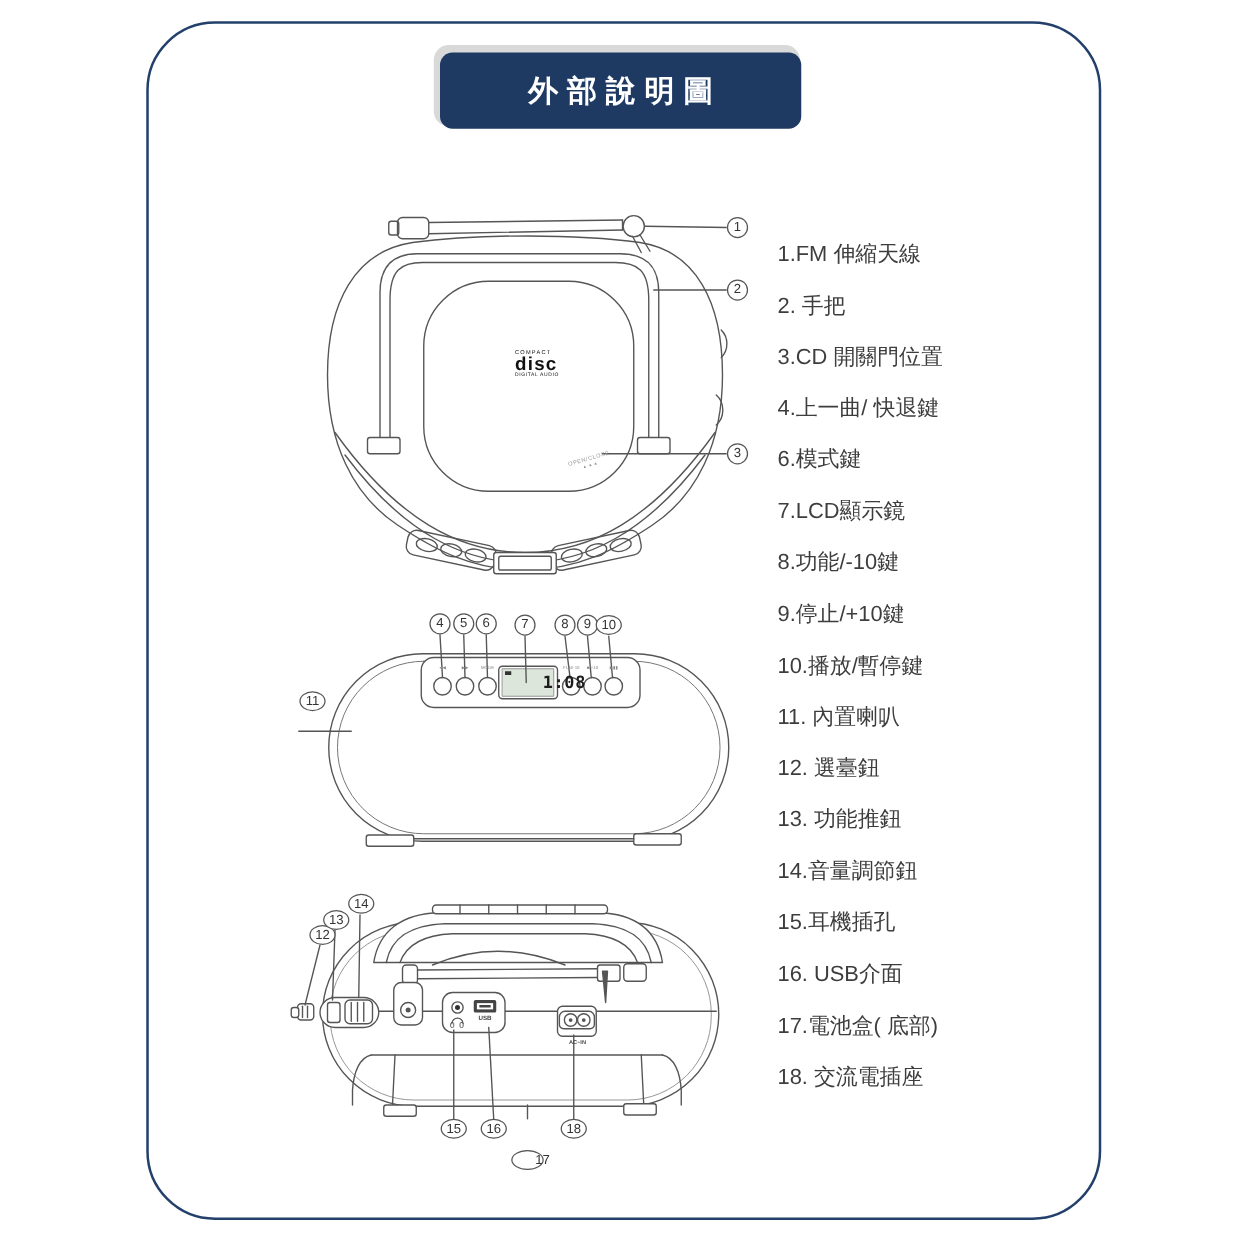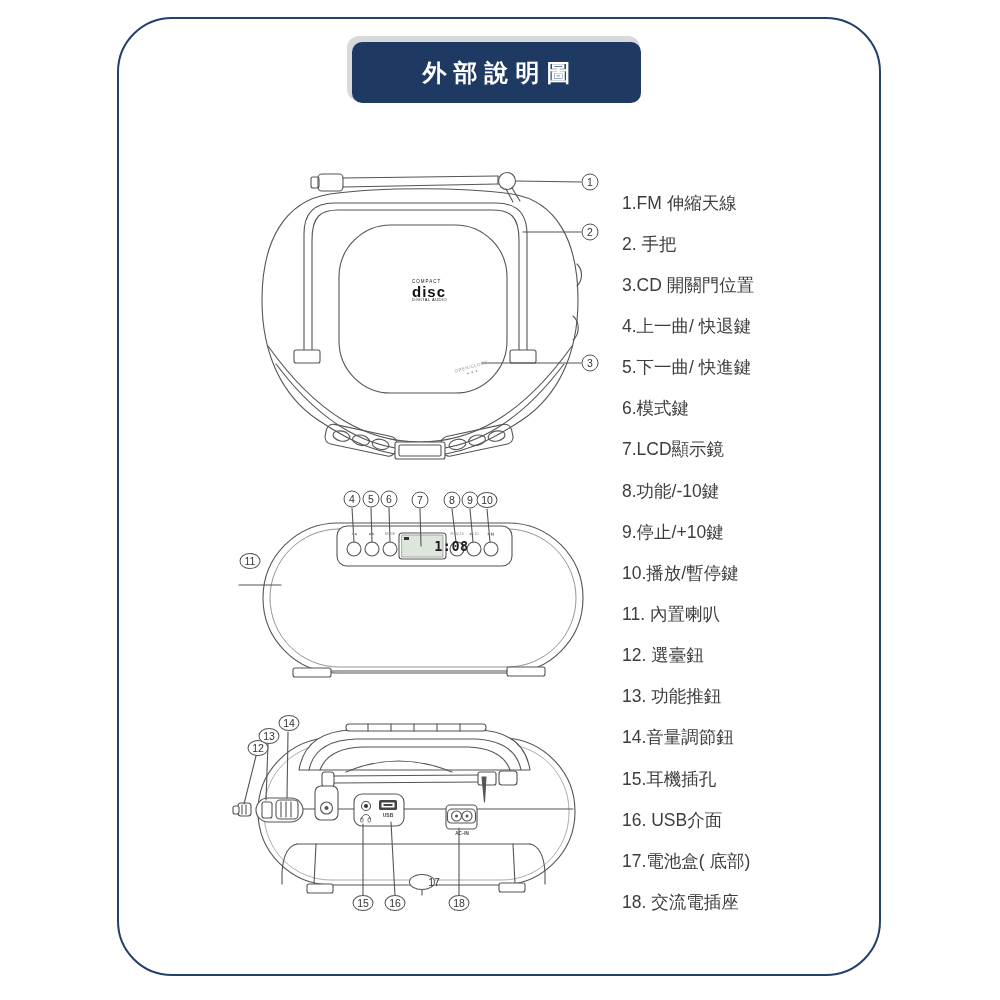--- a/index.html
+++ b/index.html
@@ -245,21 +245,21 @@
 <div class="co" style="left:420px;top:500px;">7</div>
 <div class="co" style="left:452px;top:500px;">8</div>
 <div class="co" style="left:470px;top:500px;">9</div>
 <div class="co w2" style="left:487px;top:500px;">10</div>
 <div class="co w2" style="left:250px;top:561px;">11</div>
 <div class="co w2" style="left:258px;top:748px;">12</div>
 <div class="co w2" style="left:269px;top:736px;">13</div>
 <div class="co w2" style="left:289px;top:723px;">14</div>
 <div class="co w2" style="left:363px;top:903px;">15</div>
 <div class="co w2" style="left:395px;top:903px;">16</div>
-<div class="co w2" style="left:422px;top:882px;padding-left:24px;">17</div>
+<div class="co w2" style="left:422px;top:928px;padding-left:24px;">17</div>
 <div class="co w2" style="left:459px;top:903px;">18</div>
 
 <div class="disc-logo">
   <div class="t">COMPACT</div>
   <div class="m">disc</div>
   <div class="b">DIGITAL AUDIO</div>
 </div>
 
 <div class="open-close">
   <div class="t">OPEN/CLOSE</div>
@@ -276,21 +276,20 @@
 <span class="micro" style="left:491px;top:533px;">▶▮▮</span>
 
 <div class="usb-label">USB</div>
 <div class="ac-label">AC~IN</div>
 
 <div class="legend">
   <div class="legend-item">1.FM 伸縮天線</div>
   <div class="legend-item">2. 手把</div>
   <div class="legend-item">3.CD 開關門位置</div>
   <div class="legend-item">4.上一曲/ 快退鍵</div>
-  <div class="legend-item">5.下一曲/ 快進鍵</div>
   <div class="legend-item">6.模式鍵</div>
   <div class="legend-item">7.LCD顯示鏡</div>
   <div class="legend-item">8.功能/-10鍵</div>
   <div class="legend-item">9.停止/+10鍵</div>
   <div class="legend-item">10.播放/暫停鍵</div>
   <div class="legend-item">11. 內置喇叭</div>
   <div class="legend-item">12. 選臺鈕</div>
   <div class="legend-item">13. 功能推鈕</div>
   <div class="legend-item">14.音量調節鈕</div>
   <div class="legend-item">15.耳機插孔</div>

